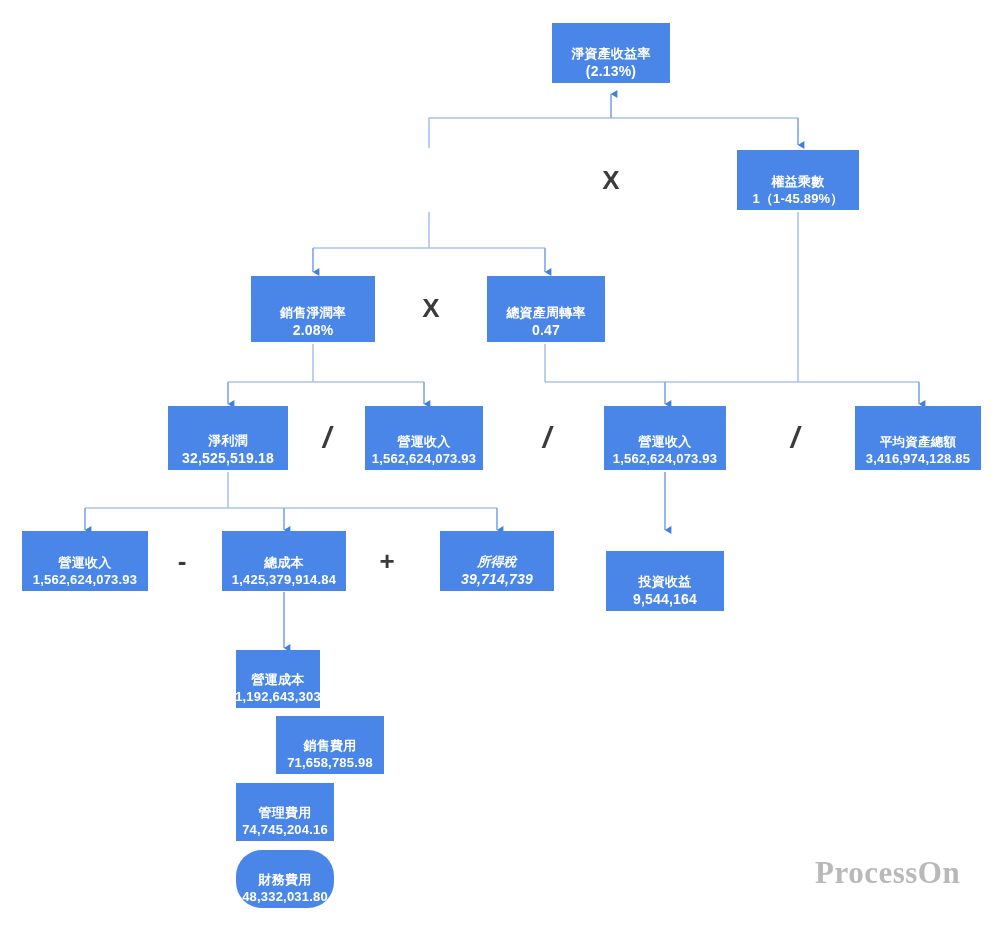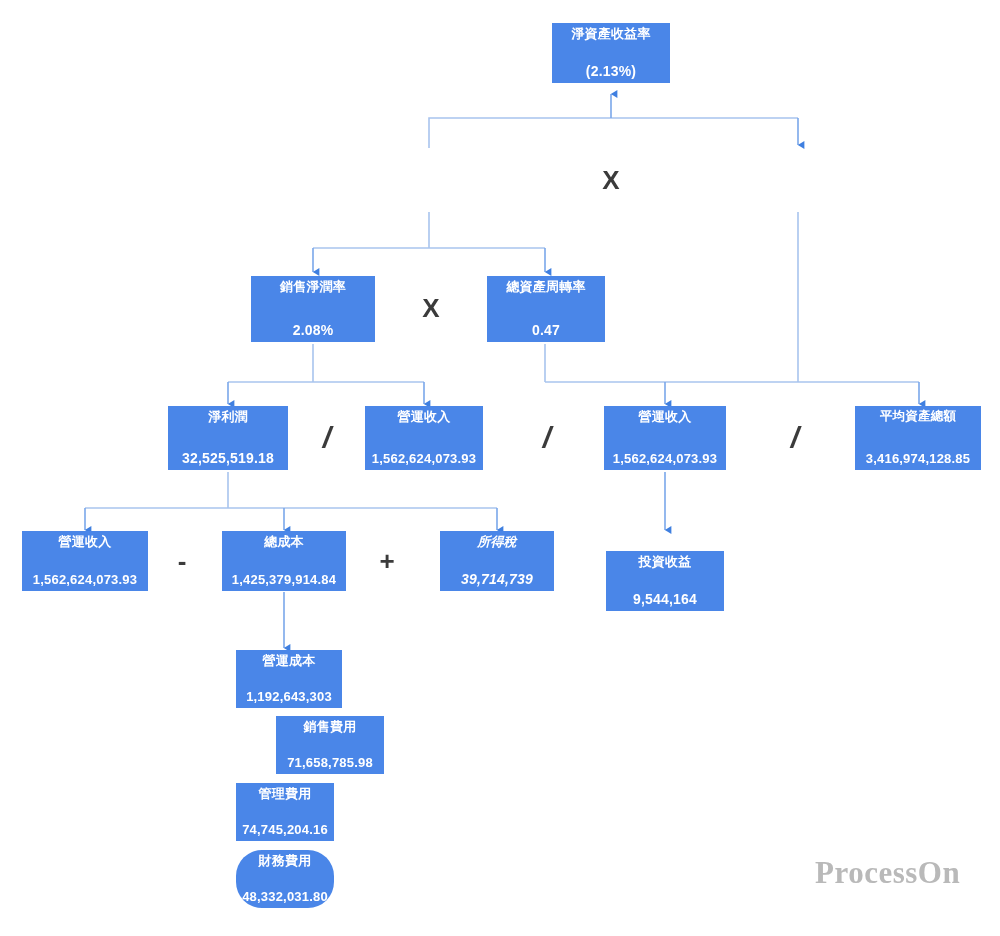--- a/index.html
+++ b/index.html
@@ -31,21 +31,21 @@
   
   .node {
     position: absolute;
     z-index: 3;
     box-sizing: border-box;
     background: #4a86e8;
     color: #ffffff;
     display: flex;
     flex-direction: column;
     align-items: center;
-    justify-content: space-between;
+    justify-content: flex-end;
     text-align: center;
     line-height: 1.35;
     font-weight: bold;
     letter-spacing: 0.2px;
     padding: 2px 0;
     overflow: hidden;
   }
   .node .n-title {
     font-size: 13px;
     white-space: nowrap;
@@ -164,20 +164,24 @@
   </svg>
 
   <div class="node" style="left:552px; top:23px; width:118px; height:60px;">
     <span class="n-title">淨資產收益率</span>
     <span class="n-value">(2.13%)</span>
   </div>
 
 
   <div class="op op-x" style="left:593px; top:162px; width:36px; height:36px;">X</div>
 
+  <div class="node small-value" style="left:737px; top:150px; width:122px; height:60px;">
+    <span class="n-title">權益乘數</span>
+    <span class="n-value">1（1-45.89%）</span>
+  </div>
 
   <div class="node" style="left:251px; top:276px; width:124px; height:66px;">
     <span class="n-title">銷售淨潤率</span>
     <span class="n-value">2.08%</span>
   </div>
 
   <div class="op op-x" style="left:413px; top:290px; width:36px; height:36px;">X</div>
 
   <div class="node" style="left:487px; top:276px; width:118px; height:66px;">
     <span class="n-title">總資產周轉率</span>
@@ -227,21 +231,21 @@
   <div class="node" style="left:440px; top:531px; width:114px; height:60px;font-style:italic;">
     <span class="n-title">所得稅</span>
     <span class="n-value">39,714,739</span>
   </div>
 
   <div class="node" style="left:606px; top:531px; width:118px; height:60px;margin-top:20px;">
     <span class="n-title">投資收益</span>
     <span class="n-value">9,544,164</span>
   </div>
 
-  <div class="node small-value" style="left:236px; top:650px; width:106px; height:58px;">
+  <div class="node small-value" style="left:236px; top:650px; width:84px; height:58px;">
     <span class="n-title">營運成本</span>
     <span class="n-value">1,192,643,303</span>
   </div>
 
   <div class="node small-value" style="left:236px; top:716px; width:108px; height:58px;margin-left:40px;">
     <span class="n-title">銷售費用</span>
     <span class="n-value">71,658,785.98</span>
   </div>
 
   <div class="node small-value" style="left:236px; top:783px; width:98px; height:58px;">

